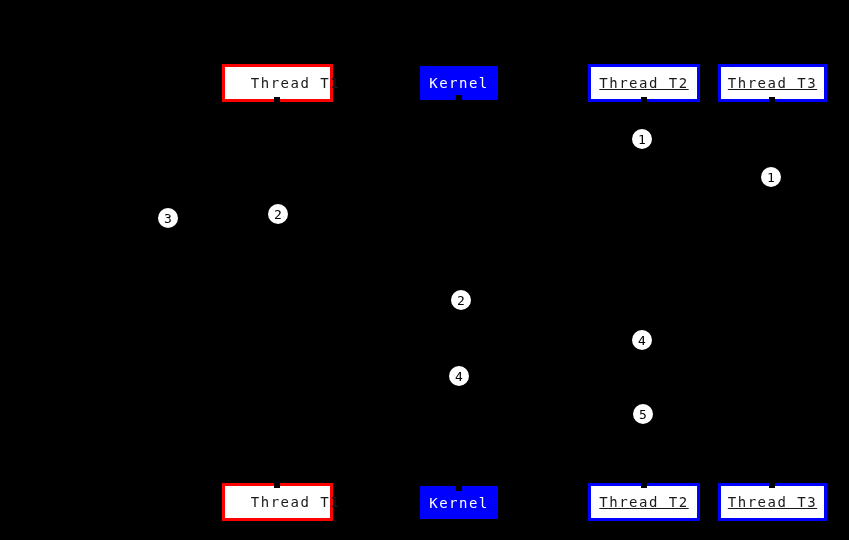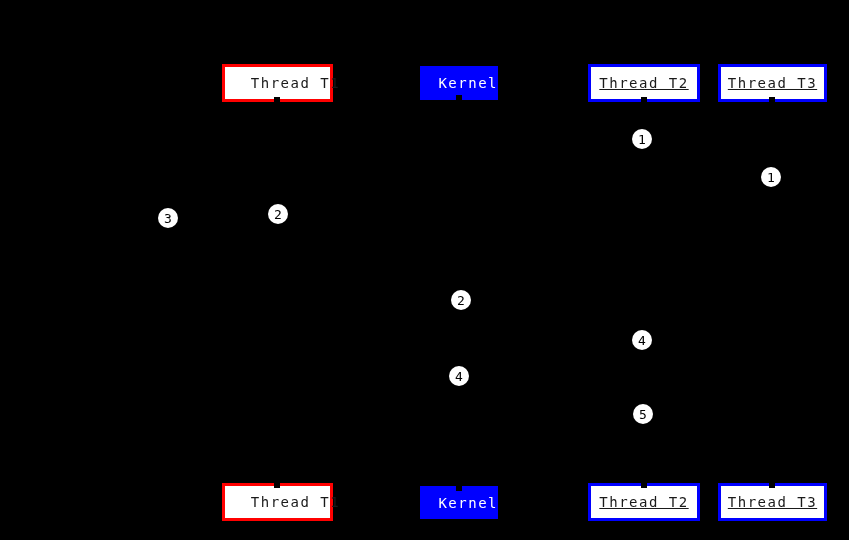--- a/index.html
+++ b/index.html
@@ -33,21 +33,20 @@
   }
   .pbox.blue-border {
     background: var(--box-fill, #ffffff);
     border: 3px solid var(--t2-t3-border, #0000ff);
     color: var(--box-text, #1a1a1a);
     text-decoration: underline;
   }
   .pbox.blue-solid {
     background: var(--kernel-fill, #0000ff);
     color: var(--kernel-text, #ffffff);
-    justify-content: flex-end;
   }
   .stub {
     position: absolute;
     width: 6px;
     height: 5px;
     background: #000000;
   }
   .marker {
     position: absolute;
     width: 20px;

